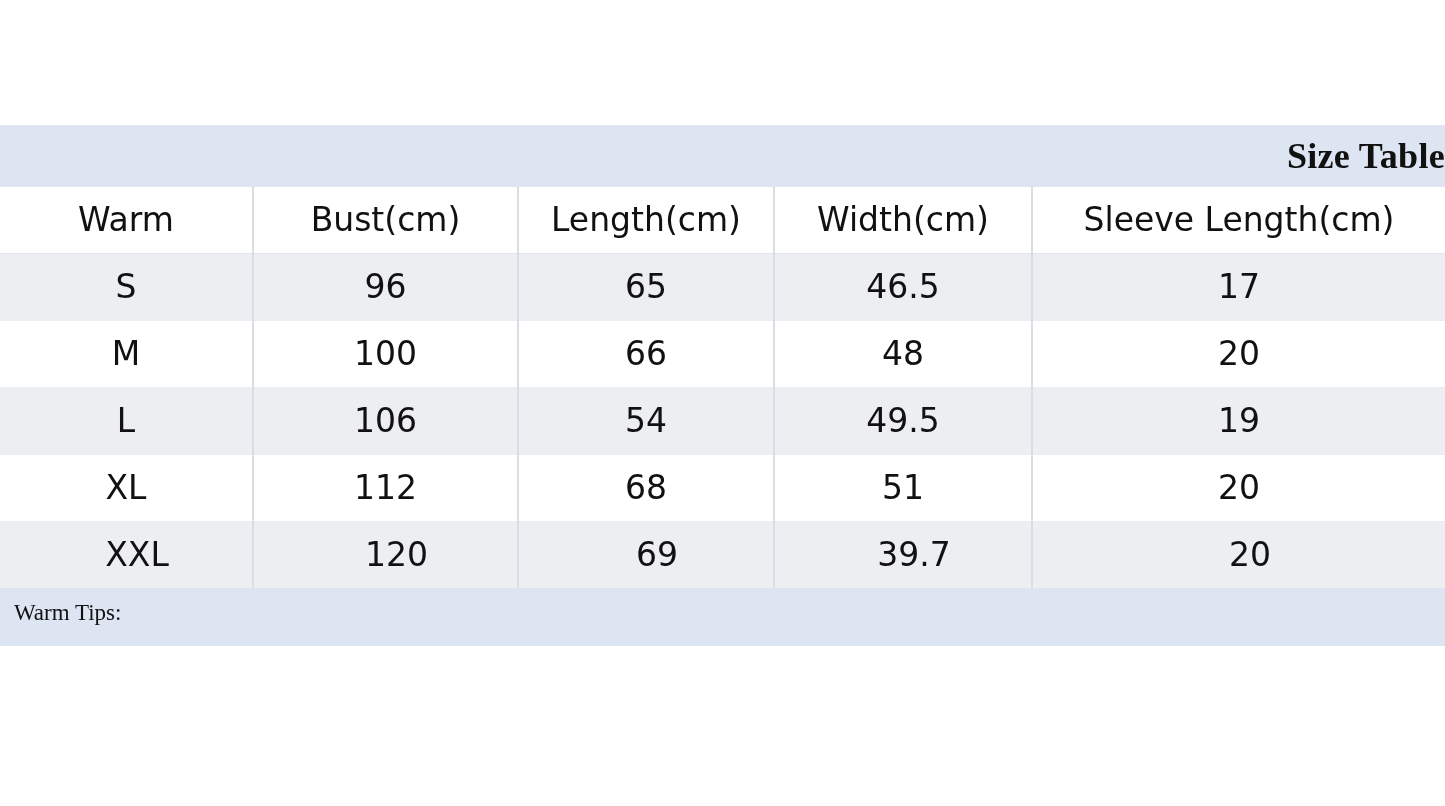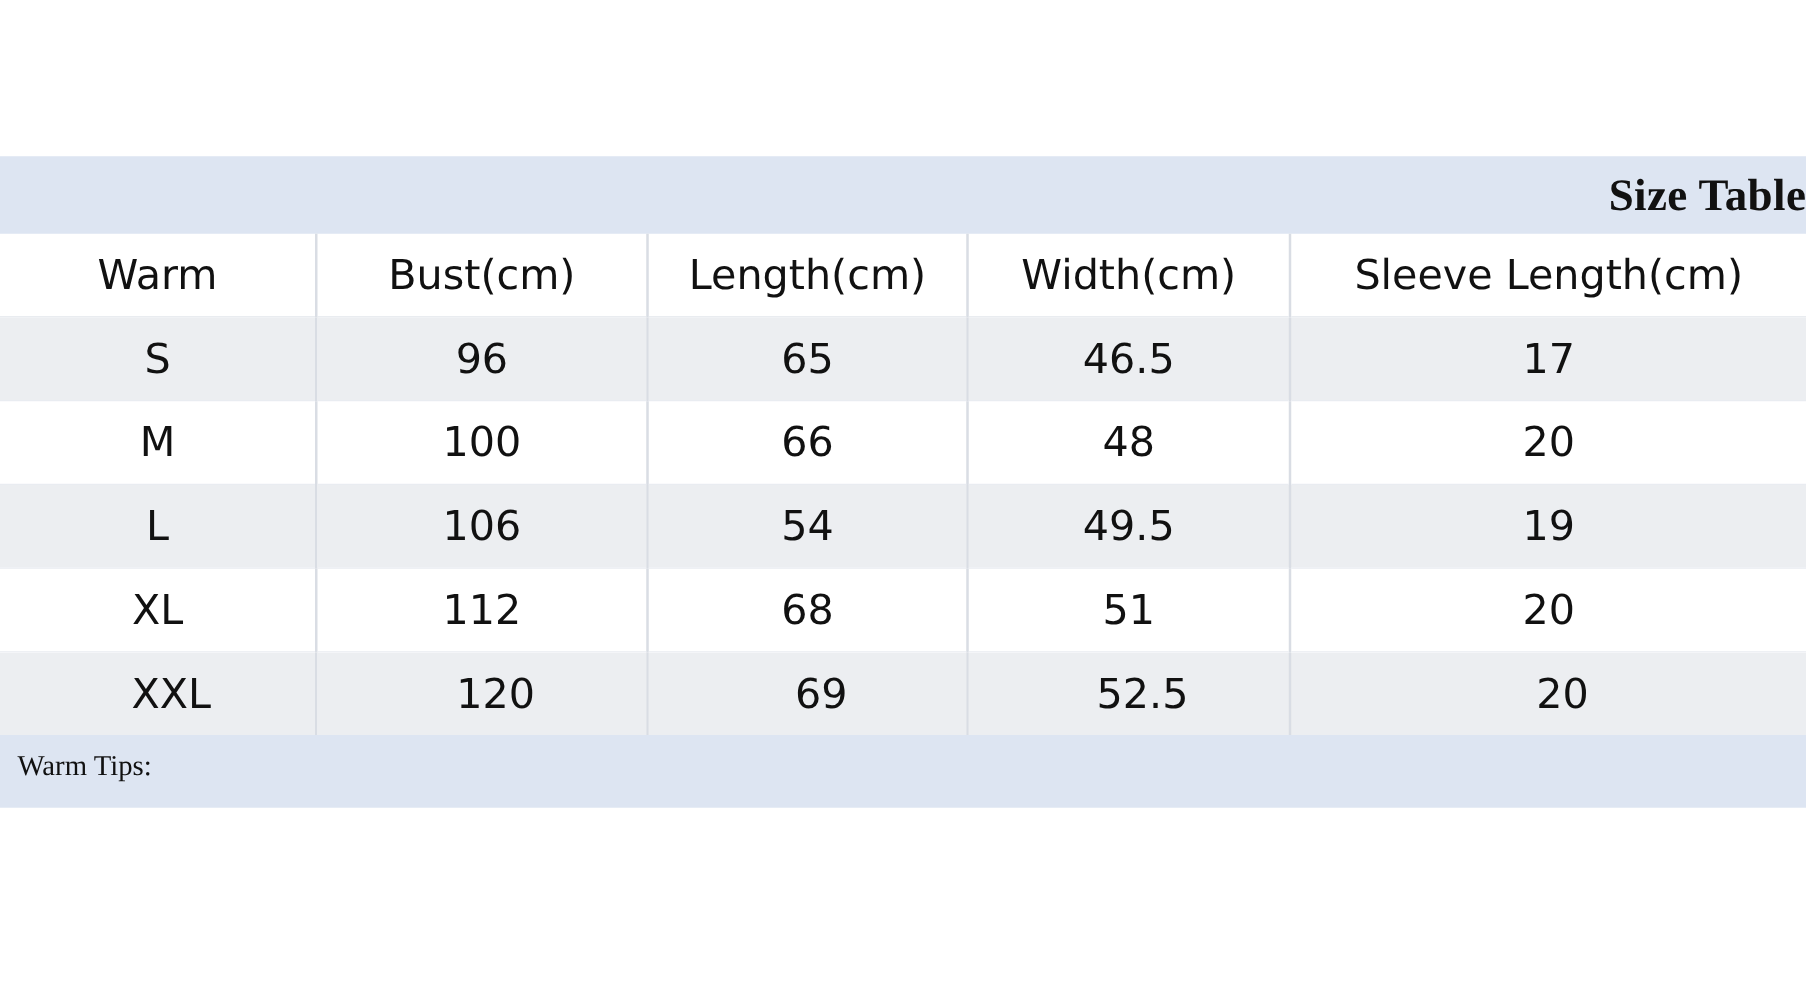--- a/index.html
+++ b/index.html
@@ -155,21 +155,21 @@
           <td>XL</td>
           <td>112</td>
           <td>68</td>
           <td>51</td>
           <td>20</td>
         </tr>
         <tr class="odd">
           <td>XXL</td>
           <td>120</td>
           <td>69</td>
-          <td>52.5</td>
+          <td>39.7</td>
           <td>20</td>
         </tr>
       </tbody>
     </table>
 
     <div class="tips">
       <div class="tips-line">Warm Tips:</div>
     </div>
 
   </div>

